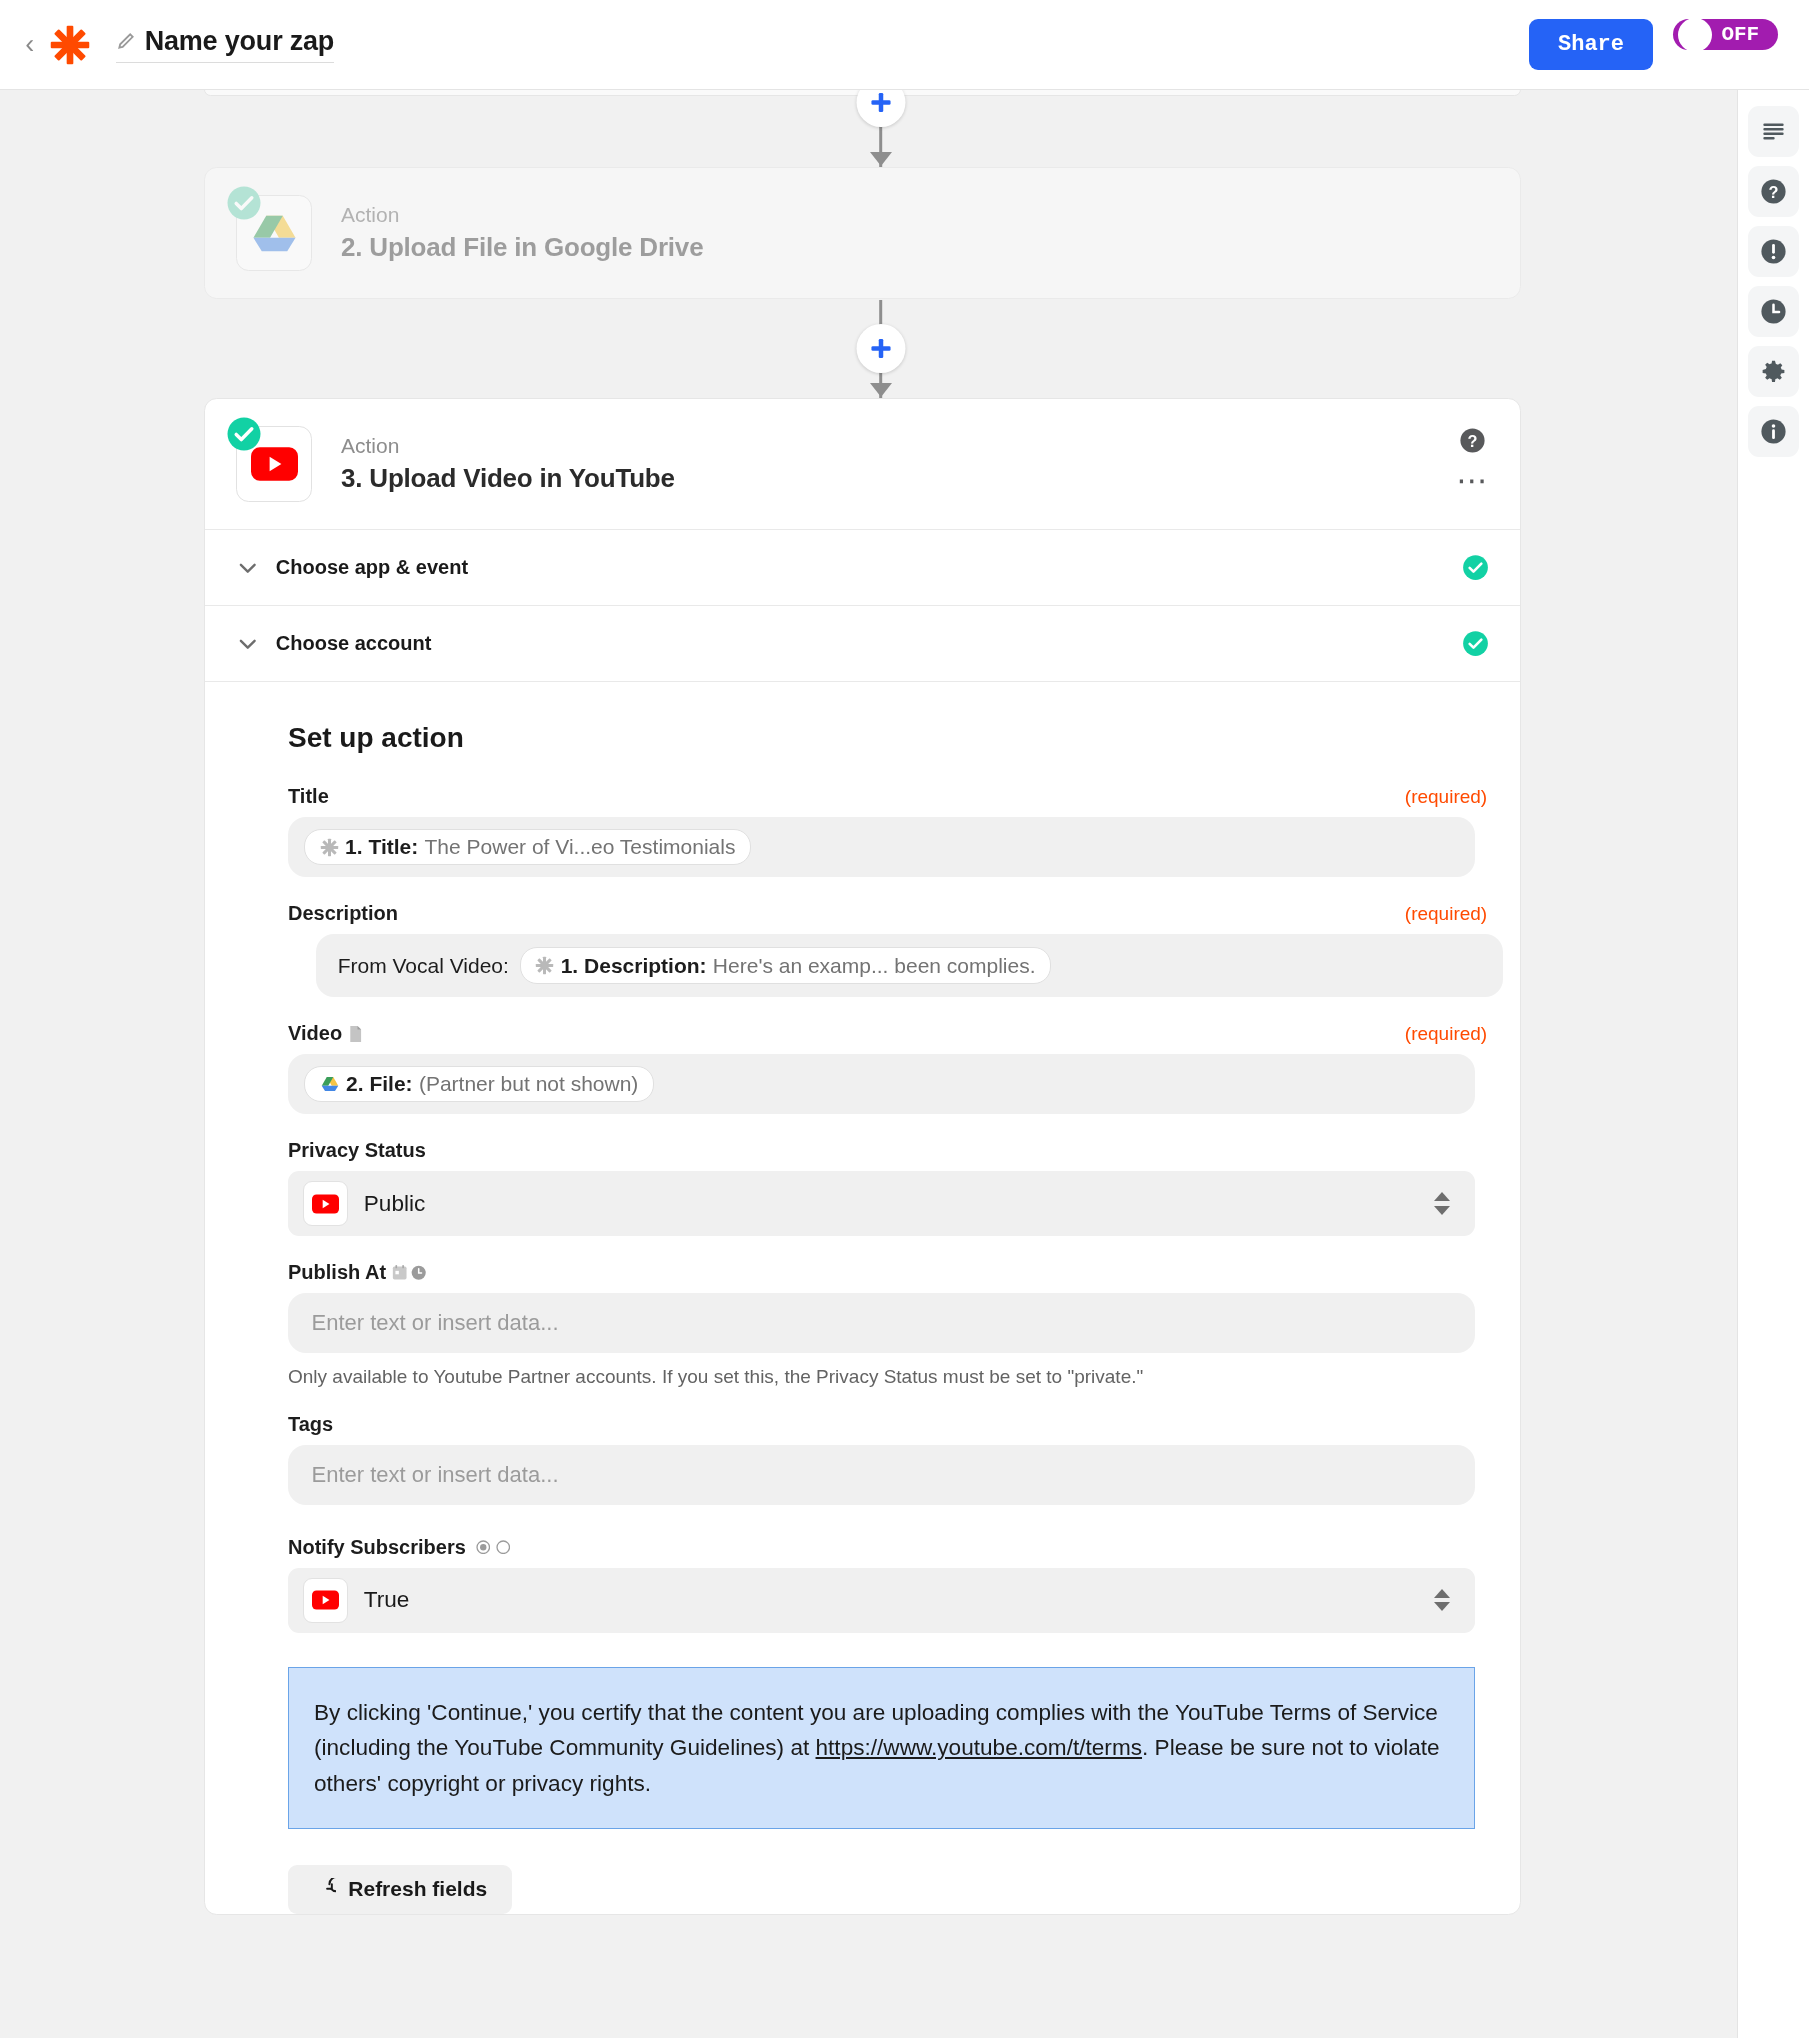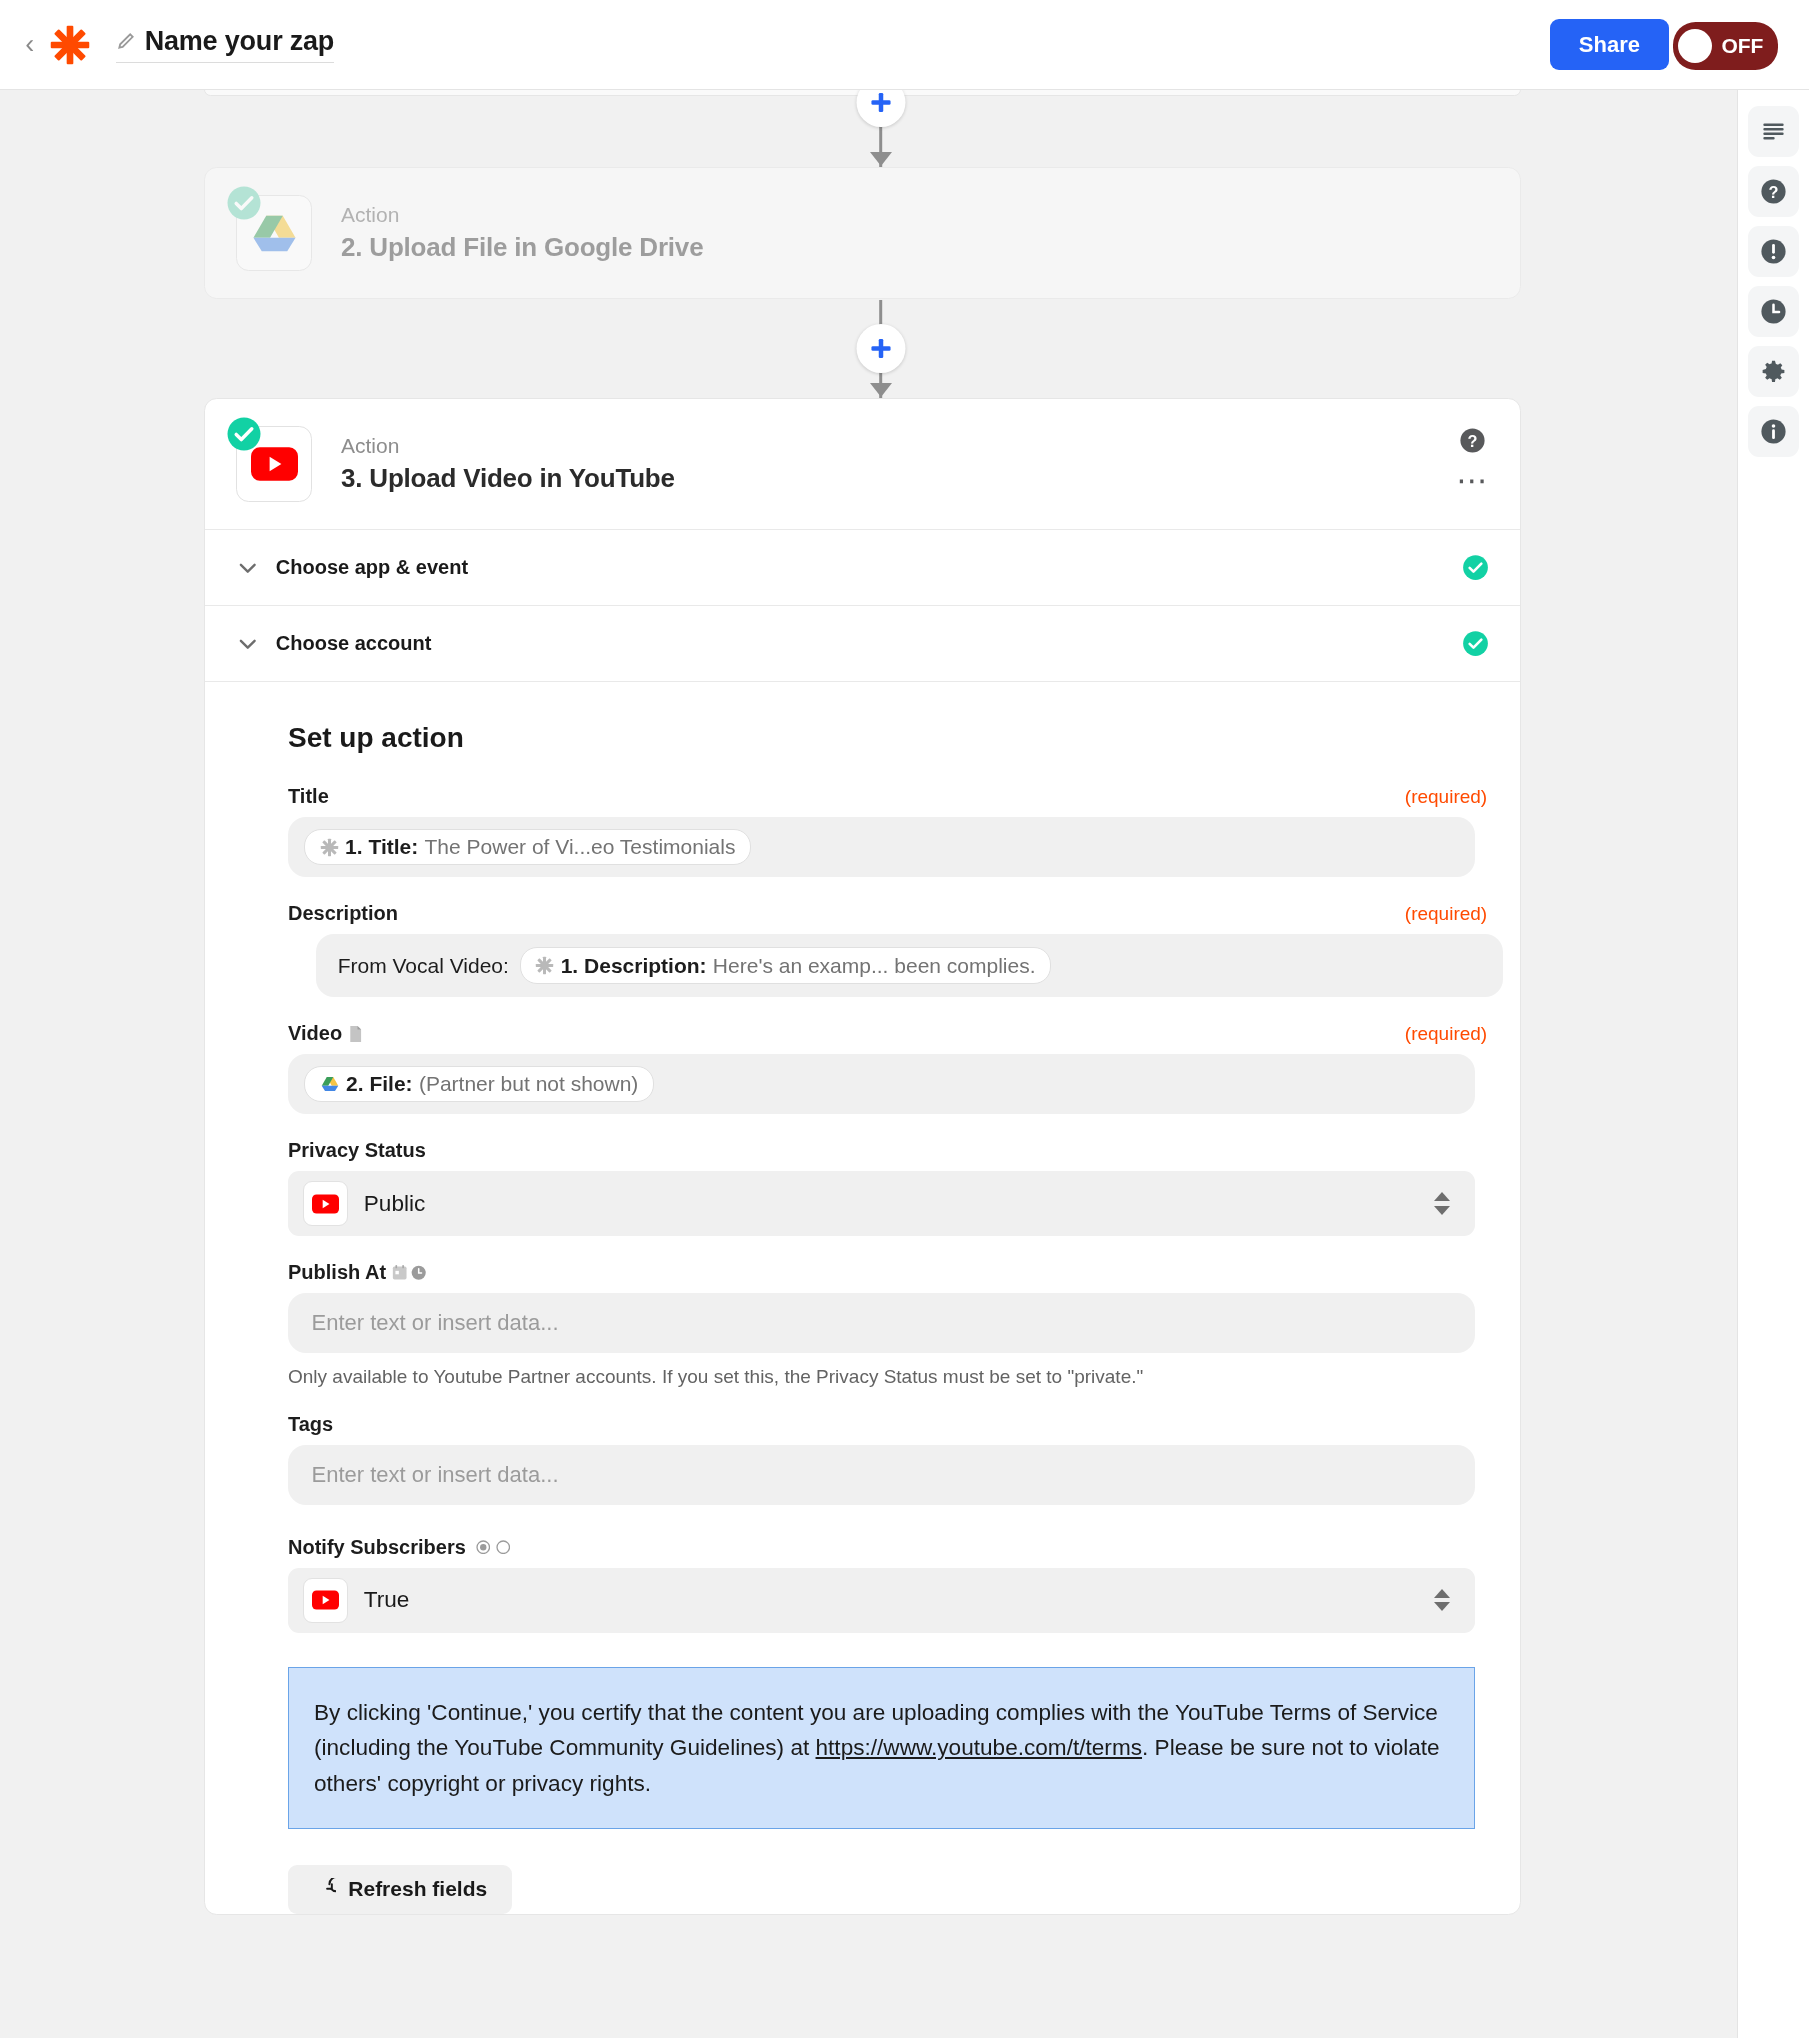--- a/index.html
+++ b/index.html
@@ -29,30 +29,31 @@
   .title-wrap {
     margin-left: 25px; display: flex; align-items: center; gap: 9px;
     border-bottom: 1.8px solid #dcdcdc; padding-bottom: 5.4px; cursor: text;
   }
   .pencil-icon { width: 20px; height: 20px; color: #9a9a9a; display:block; }
   .zap-title {
     font-size: 27px; font-weight: bold; color: #1a1a1a; letter-spacing: -0.2px;
     white-space: nowrap;
   }
   .header-right {
-    margin-left: auto; display: flex; align-items: flex-end; gap: 4px;
+    margin-left: auto; display: flex; align-items: flex-start; gap: 20px;
     margin-right: 31px;
+    font-family: Liberation Mono, monospace;
   }
   .share-btn {
     background: #2563f6; color: #fff; font-size: 22px; font-weight: bold;
     border: none; border-radius: 9px; padding: 0 29px; height: 51px;
     cursor: pointer; font-family: inherit;
   }
   .toggle {
-    width: 105px; height: 48px; border-radius: 22.6px; background: #7f1d1d;
+    width: 105px; height: 31px; border-radius: 22.6px; background: #a21caf;
     display: flex; align-items: center; cursor: pointer; position: relative;
   }
   .toggle .knob {
     width: 34px; height: 34px; border-radius: 50%; background: #fff;
     margin-left: 5.4px;
   }
   .toggle .lbl {
     color: #fff; font-size: 21px; font-weight: bold; margin-left: 9px;
   }
 

